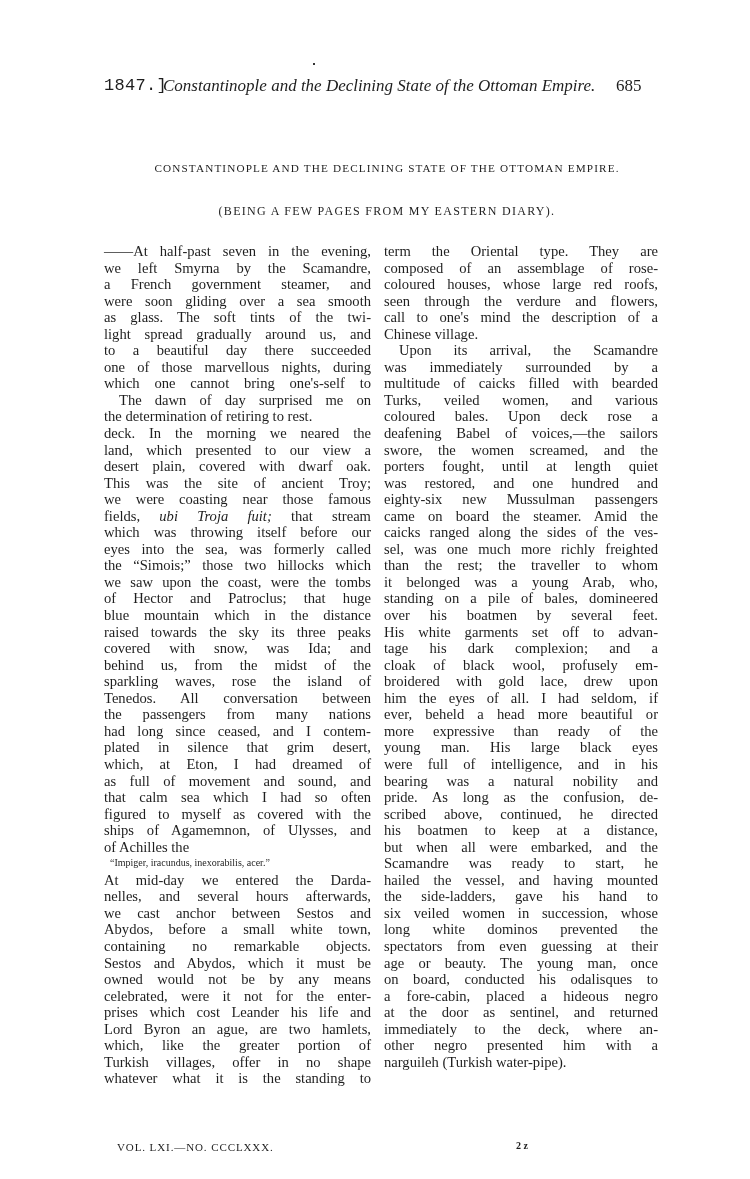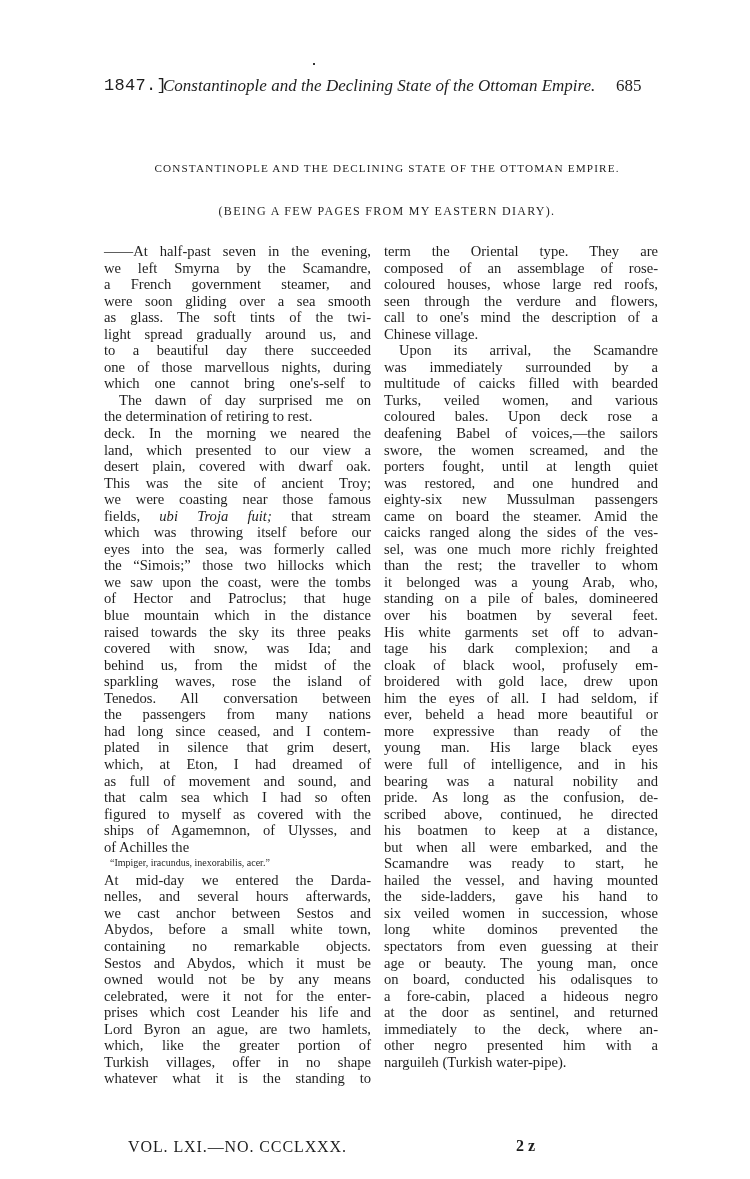--- a/index.html
+++ b/index.html
@@ -83,30 +83,30 @@
       text-align: center;
       text-align-last: left;
       padding-left: 6px;
       font-size: 10px;
     }
     em { font-style: italic; }
 
     .footer-vol {
       position: absolute;
       top: 1139px;
-      left: 128px;
-      font-size: 16px;
+      left: 117px;
+      font-size: 11px;
       letter-spacing: 0.9px;
       line-height: 16px;
     }
     .footer-sig {
       position: absolute;
       top: 1138px;
       left: 516px;
-      font-size: 16px;
+      font-size: 10px;
       font-weight: bold;
       line-height: 16px;
     }
   </style>
 </head>
 <body>
 
 <div class="page-dot"></div>
 
 <header class="running-head">

